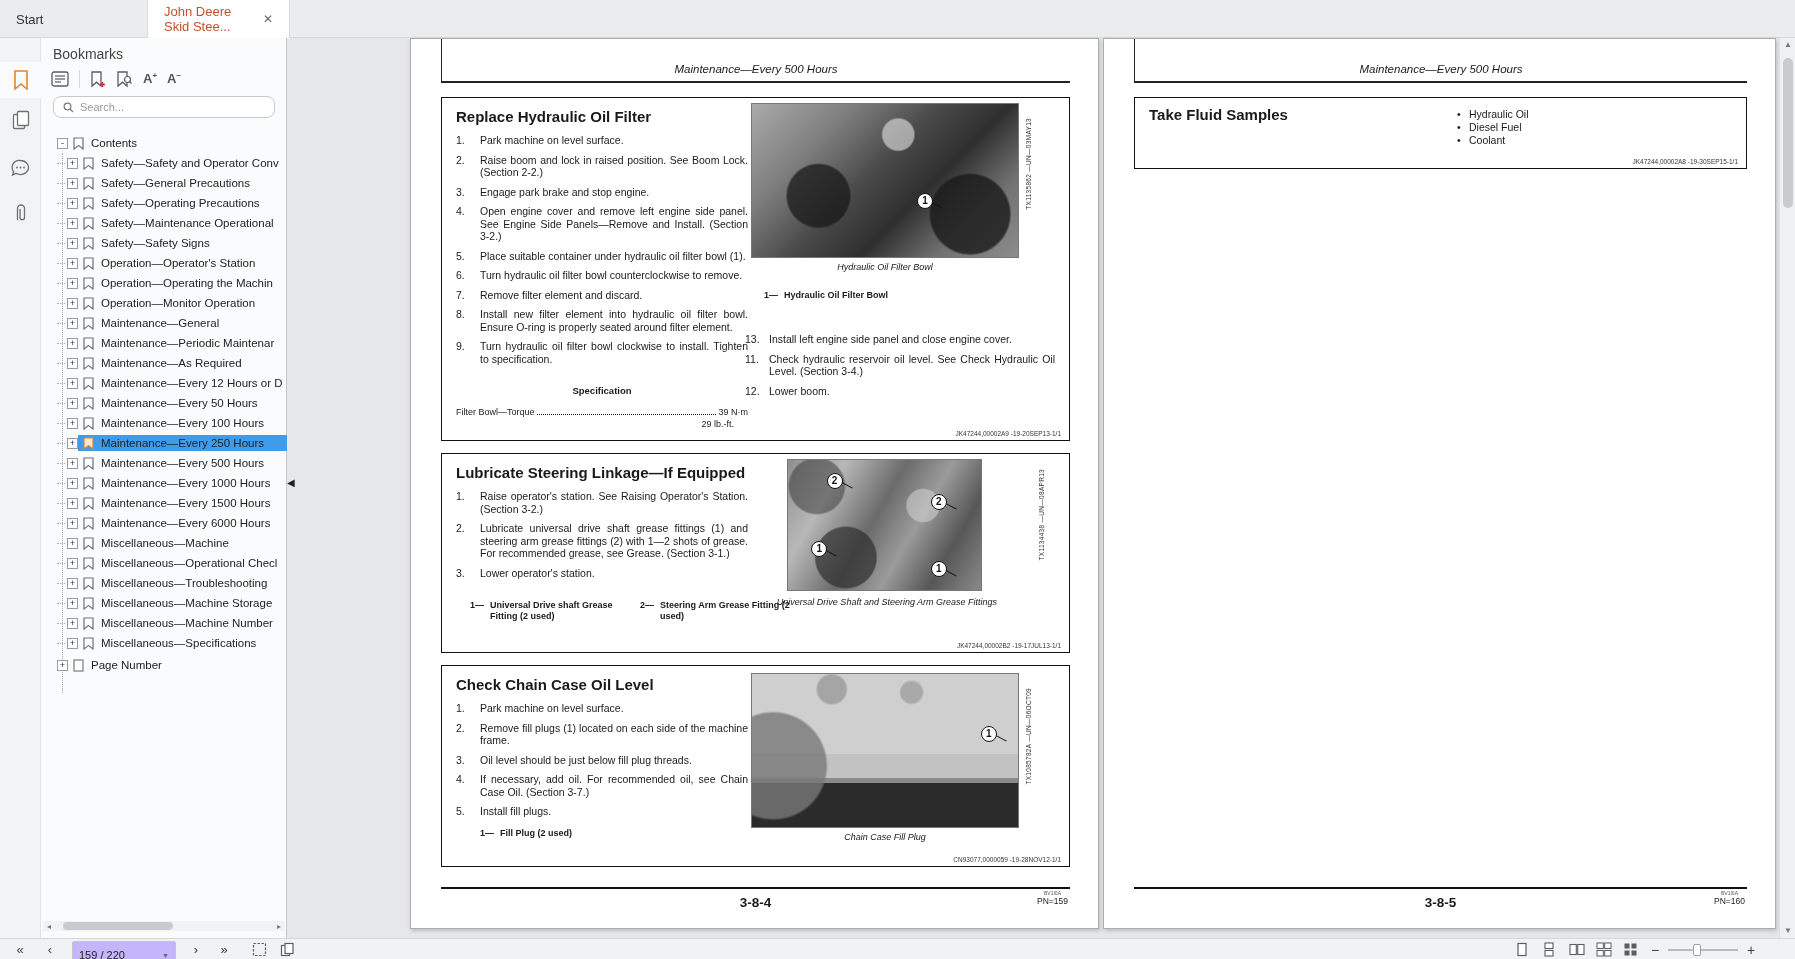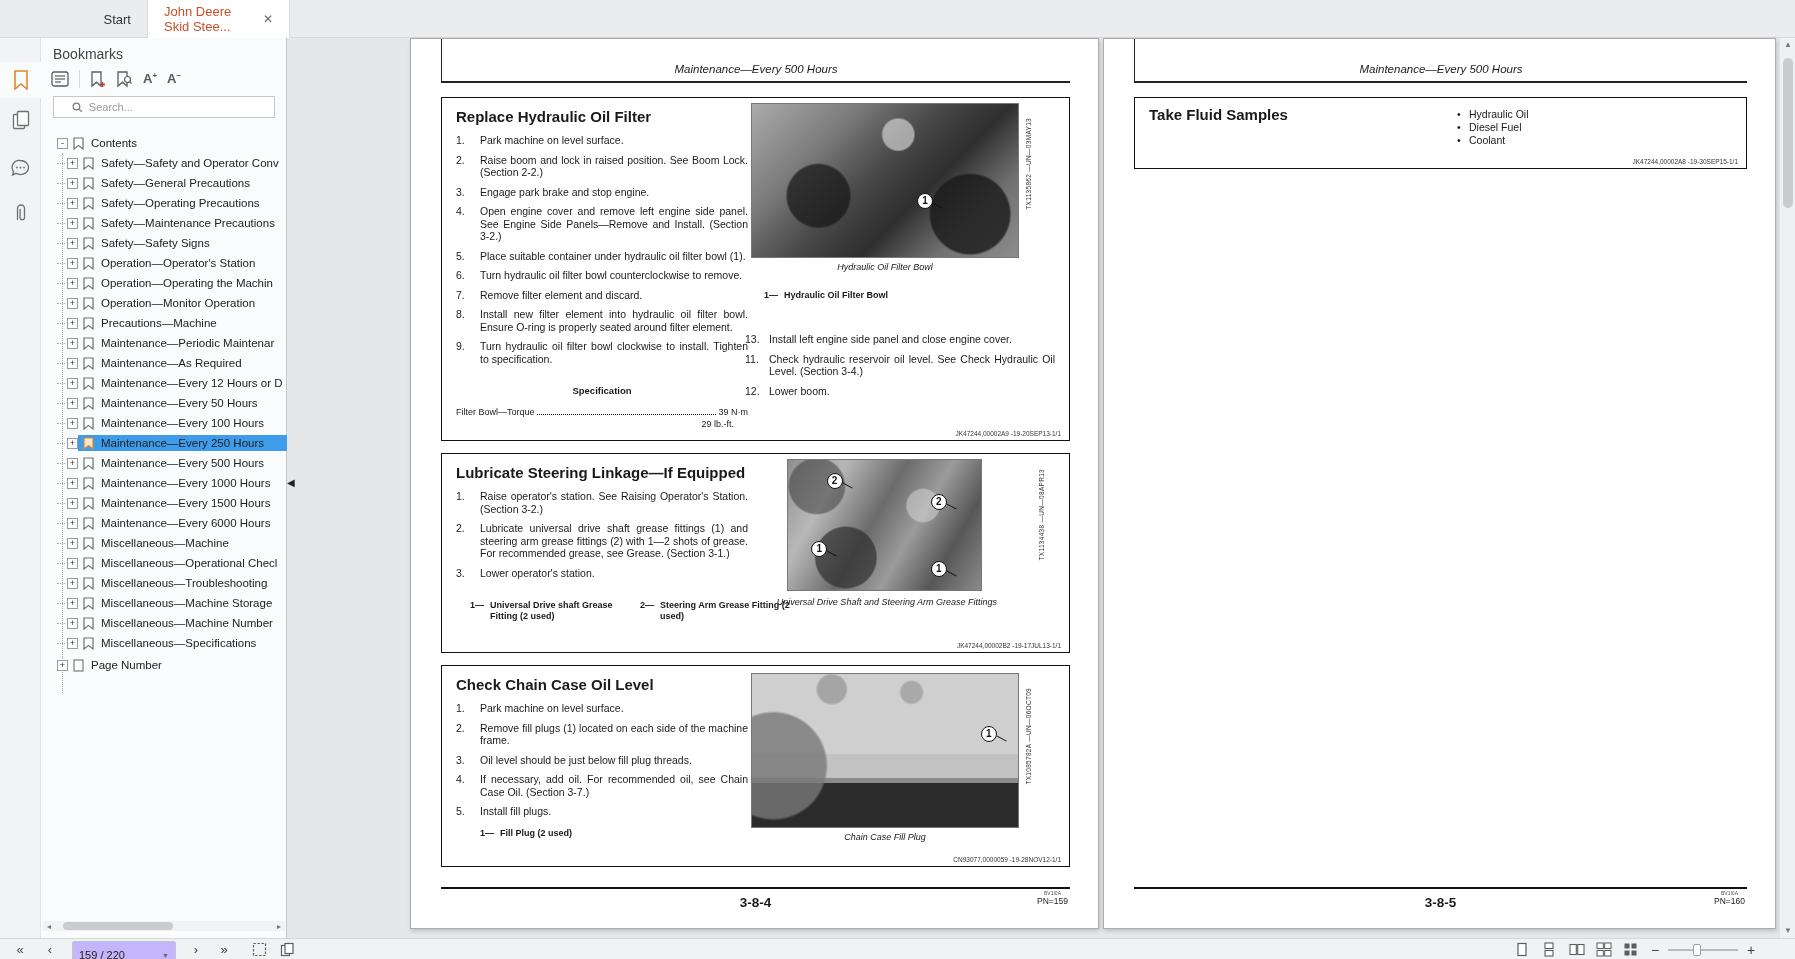--- a/index.html
+++ b/index.html
@@ -3,37 +3,37 @@
 <meta charset="utf-8">
 <style>
   * { margin:0; padding:0; box-sizing:border-box; }
   html,body { width:1795px; height:959px; overflow:hidden; font-family:"Liberation Sans", sans-serif; }
   #root { position:relative; width:1795px; height:959px; background:#E6E7E9; }
   .abs { position:absolute; }
 
   
   .tabbar { position:absolute; left:0; top:0; width:1795px; height:38px; background:#EBECEE; border-bottom:1px solid #D8D9DB; }
   .tab { position:absolute; top:0; height:38px; display:flex; align-items:center; padding:0 16px; font-size:13px; color:#333; cursor:default; }
-  .tab.start { left:0; width:148px; border-right:1px solid #DADBDD;justify-content:flex-end; }
+  .tab.start { left:0; width:148px; border-right:1px solid #DADBDD; }
   .tab.active { left:148px; width:142px; background:#FFFFFF; color:#C4502A; border-right:1px solid #DADBDD; z-index:2; }
   .tab .tab-close { margin-left:10px; color:#666; font-size:12px; }
 
   
   .rail { position:absolute; left:0; top:38px; width:41px; height:900px; background:#F2F3F5; border-right:1px solid #E2E3E5; }
   .rail-btn { position:absolute; left:0; width:41px; height:36px; display:flex; align-items:center; justify-content:center; }
   .rail-btn.active { background:#FAFBFC; }
 
   
   .panel { position:absolute; left:41px; top:38px; width:246px; height:900px; background:#FAFBFC; border-right:1px solid #C5C6C8; }
   .panel-title { position:absolute; left:12px; top:8px; font-size:14px; color:#444; }
   .bm-toolbar { position:absolute; left:10px; top:28px; height:26px; display:flex; align-items:center; gap:10px; }
   .bm-sep { width:1px; height:18px; background:#D5D6D8; }
   .afont { font-size:13px; color:#555; font-weight:bold; }
   .afont sup { font-size:8px; }
-  .searchbox { position:absolute; left:12px; top:58px; width:222px; height:22px; background:#fff; border:1px solid #C6C8CB; border-radius:0; display:flex; align-items:center; padding:0 18px; gap:6px; }
+  .searchbox { position:absolute; left:12px; top:58px; width:222px; height:22px; background:#fff; border:1px solid #C6C8CB; border-radius:8px; display:flex; align-items:center; padding:0 9px; gap:6px; }
   .searchbox input { border:none; outline:none; font-size:11px; color:#333; width:170px; background:transparent; font-family:"Liberation Sans",sans-serif; }
   .searchbox input::placeholder { color:#999; }
 
   .tree { position:absolute; left:0; top:95px; width:246px; height:640px; font-size:11.5px; color:#222; }
   .treeline { position:absolute; left:21px; top:20px; width:1px; height:540px; border-left:1px dotted #AAA; }
   .trow { position:relative; height:20px; display:flex; align-items:center; }
   .trow .stub { width:8px; height:1px; border-top:1px dotted #AAA; margin-right:2px; }
   .pbox { width:11px; height:11px; border:1px solid #9A9B9D; background:#fff; font-size:9px; line-height:9px; text-align:center; color:#333; flex:none; }
   .bmglyph { margin:0 4px 0 5px; flex:none; }
   .trow .lbl { white-space:nowrap; overflow:hidden; padding:2px 3px; }
@@ -229,21 +229,21 @@
 
           <div class="trow child-row">
             <span class="stub"></span>
             <span class="pbox">+</span>
             <span class="selwrap">
               <span class="bmglyph">
                 <svg width="11" height="13" viewBox="0 0 11 13">
                   <path class="bmpath" d="M1 1 h9 v11 l-4.5 -3.6 L1 12 z" fill="#fff" stroke="#6E7072" stroke-width="1.2"></path>
                 </svg>
               </span>
-              <span class="lbl">Safety—Maintenance Precautions</span>
+              <span class="lbl">Safety—Maintenance Operational</span>
             </span>
           </div>
 
           <div class="trow child-row">
             <span class="stub"></span>
             <span class="pbox">+</span>
             <span class="selwrap">
               <span class="bmglyph">
                 <svg width="11" height="13" viewBox="0 0 11 13">
                   <path class="bmpath" d="M1 1 h9 v11 l-4.5 -3.6 L1 12 z" fill="#fff" stroke="#6E7072" stroke-width="1.2"></path>
@@ -294,21 +294,21 @@
 
           <div class="trow child-row">
             <span class="stub"></span>
             <span class="pbox">+</span>
             <span class="selwrap">
               <span class="bmglyph">
                 <svg width="11" height="13" viewBox="0 0 11 13">
                   <path class="bmpath" d="M1 1 h9 v11 l-4.5 -3.6 L1 12 z" fill="#fff" stroke="#6E7072" stroke-width="1.2"></path>
                 </svg>
               </span>
-              <span class="lbl">Precautions—Machine</span>
+              <span class="lbl">Maintenance—General</span>
             </span>
           </div>
 
           <div class="trow child-row">
             <span class="stub"></span>
             <span class="pbox">+</span>
             <span class="selwrap">
               <span class="bmglyph">
                 <svg width="11" height="13" viewBox="0 0 11 13">
                   <path class="bmpath" d="M1 1 h9 v11 l-4.5 -3.6 L1 12 z" fill="#fff" stroke="#6E7072" stroke-width="1.2"></path>

